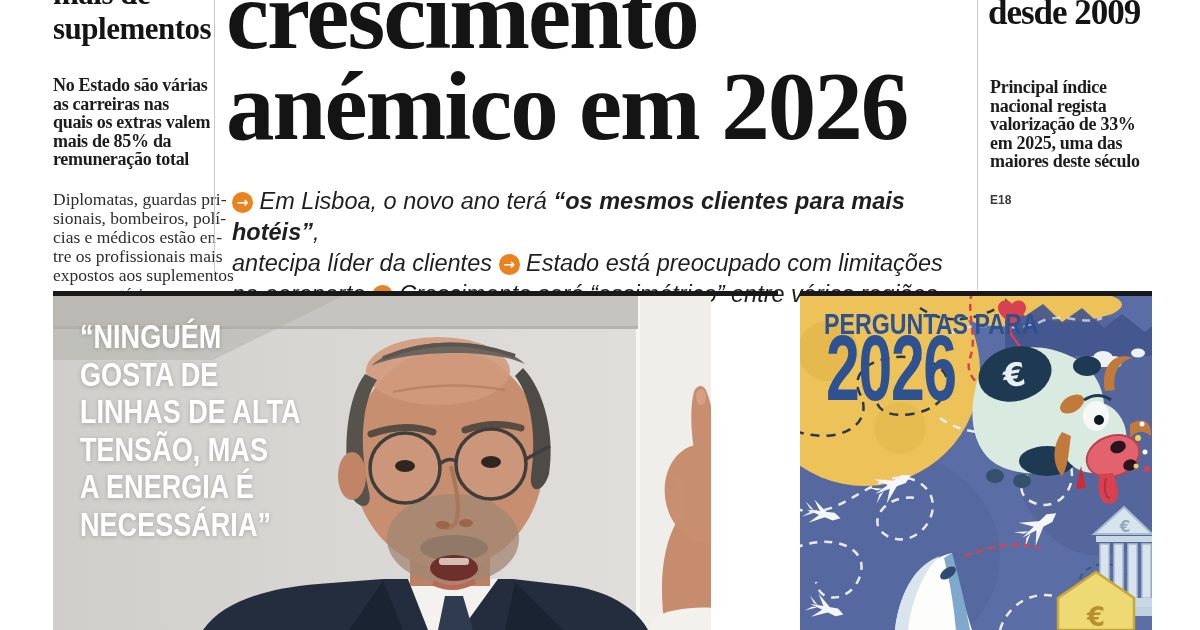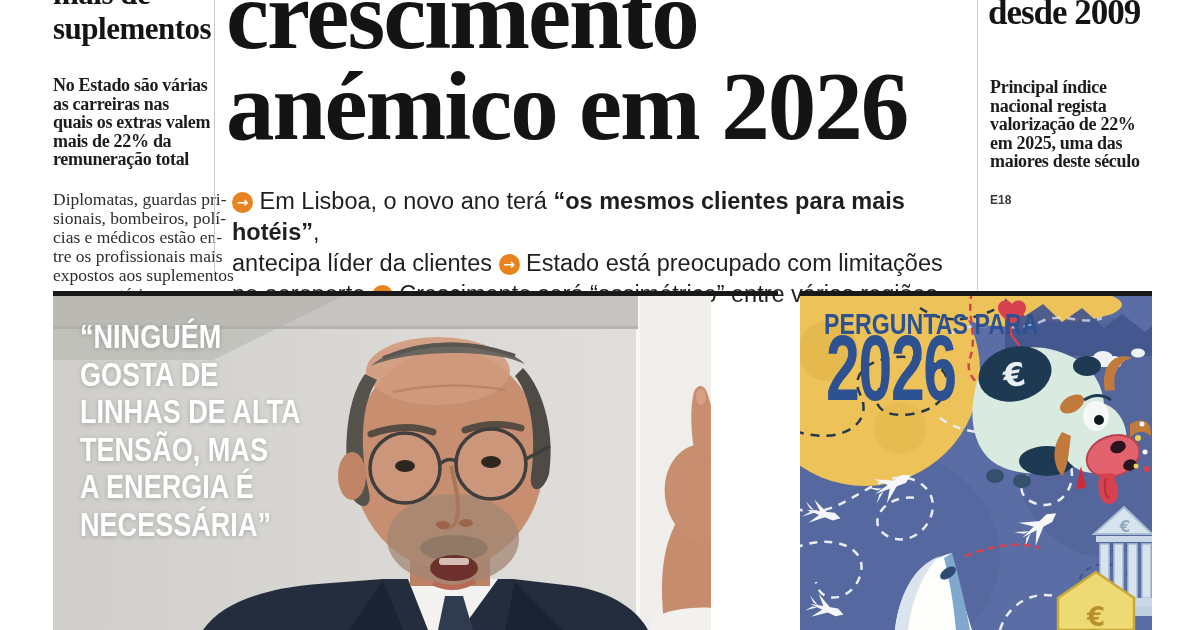--- a/index.html
+++ b/index.html
@@ -6,21 +6,21 @@
   body{width:1200px;height:630px;position:relative;overflow:hidden;background:#ffffff;
        font-family:"Liberation Serif","DejaVu Serif",serif;}
   .abs{position:absolute;}
   .pre{white-space:pre-line;}
   .lede{font-weight:bold;font-size:18px;line-height:18.5px;color:#1c1c1c;letter-spacing:-0.3px;}
   .body-txt{font-size:17.5px;line-height:19px;color:#2d2d2d;}
   .pref{font-family:"Liberation Sans","DejaVu Sans",sans-serif;font-weight:bold;font-size:12px;color:#3a3a3a;}
   .headline-main{font-weight:bold;font-size:97px;line-height:91px;letter-spacing:-2px;color:#141414;}
   .headline-left{font-weight:bold;font-size:31px;line-height:35px;letter-spacing:-0.5px;color:#141414;}
   .headline-right{font-weight:bold;font-size:35px;line-height:38px;letter-spacing:-1px;color:#141414;}
-  .deck{font-family:"Liberation Sans","DejaVu Sans",sans-serif;font-size:23.5px;line-height:31px;color:#1f1f1f;}
+  .deck{font-family:"Liberation Sans","DejaVu Sans",sans-serif;font-size:23.5px;line-height:31px;color:#1f1f1f;font-style:italic;}
   .deck b{font-weight:bold;}
   .bullet{display:inline-block;width:21px;height:21px;border-radius:50%;background:#e8831f;color:#fff;
           text-align:center;line-height:21px;font-size:14px;font-weight:bold;vertical-align:2px;
           font-family:"DejaVu Sans",sans-serif;}
   .vdiv{width:1px;background:#c9c9c9;top:0;}
   .bar{height:5px;background:#191919;top:291px;}
   .panel{top:296px;height:334px;overflow:hidden;}
   .quote{font-family:"Liberation Sans","DejaVu Sans",sans-serif;font-weight:bold;font-size:33px;
          line-height:37.5px;color:#ffffff;transform:scaleX(.82);transform-origin:0 0;
          text-shadow:0 1px 5px rgba(40,40,40,.25);}
@@ -31,21 +31,21 @@
   svg{display:block;}
 </style>
 </head>
 <body>
 
 <div class="abs headline-left pre" style="left:53px;top:-24px;width:175px;">mais de
 suplementos</div>
 <div class="abs lede pre" style="left:53px;top:76px;width:185px;">No Estado são várias
 as carreiras nas
 quais os extras valem
-mais de 22% da
+mais de 85% da
 remuneração total</div>
 <div class="abs body-txt pre" style="left:53px;top:171px;width:190px;">
   <span>Diplomatas, guardas pri-
 sionais, bombeiros, polí-
 cias e médicos estão en-
 tre os profissionais mais
 expostos aos suplementos
 remuneratórios. </span><span class="pref">E12</span>
 </div>
 
@@ -63,21 +63,21 @@
   <span>no aeroporto </span>
   <span class="bullet">→</span>
   <span> Crescimento será “assimétrico” entre várias regiões </span><span class="pref">E6</span>
 </div>
 
 <div class="abs vdiv" style="left:977px;height:290px;"></div>
 
 <div class="abs headline-right" style="left:988px;top:-6px;width:210px;">desde 2009</div>
 <div class="abs lede pre" style="left:990px;top:78px;width:185px;">Principal índice
 nacional regista
-valorização de 22%
+valorização de 33%
 em 2025, uma das
 maiores deste século</div>
 <div class="abs body-txt pre" style="left:990px;top:170px;width:200px;">
   <span class="pref">E18</span>
 </div>
 
 <div class="abs bar" style="left:53px;width:725px;"></div>
 <div class="abs panel" style="left:53px;width:658px;">
   <svg width="725" height="334" viewBox="0 0 725 334">
     <defs>

